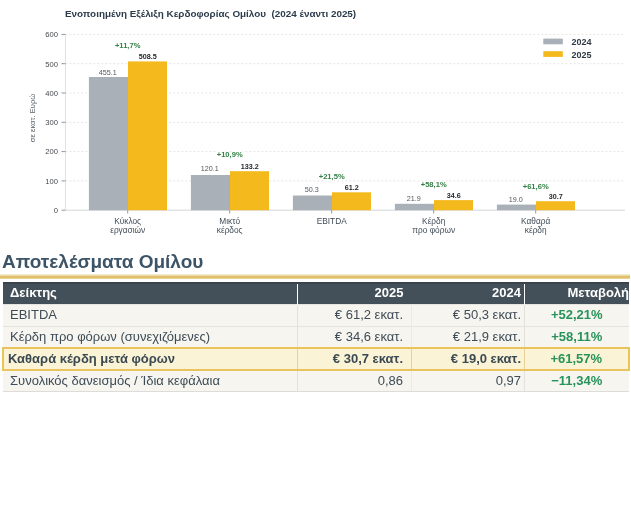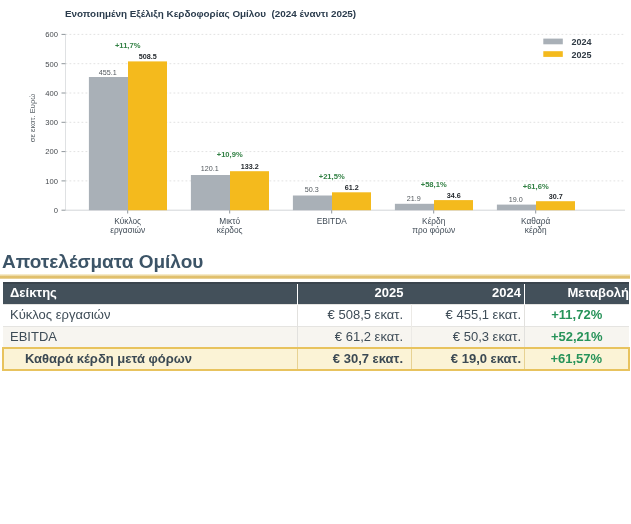--- a/index.html
+++ b/index.html
@@ -26,21 +26,21 @@
   td.p{text-align:center;font-weight:bold;}
   tr.alt td{background:#f7f5f0;}
   td.pos{color:#27935a;} td.neg{color:#a8433a;}
   tr.hl td.pos{color:#27935a;margin-top:25px;}
   tr.hl td{background:#fbf3d6;font-weight:bold;color:#3b4953;
        border-top:2px solid #e8c35e;border-bottom:2px solid #e8c35e;}
   tr.hl td:first-child{border-left:2px solid #e8c35e;}
   tr.hl td:last-child{border-right:2px solid #e8c35e;}
   tr.hl td.l,tr.hl td.n2,tr.hl td.n3{border-right-color:#e7d293;}
   tr.last td{border-bottom:1px solid #dddcd9;}
-  tr.hl td.l{padding-left:21px;}
+  tr.hl td.l{padding-left:4px;}
 </style>
 </head>
 <body>
 <svg id="chart" width="631" height="246" viewBox="0 0 631 246">
   <text x="65" y="17" font-size="9.9" font-weight="bold" fill="#2b3c4d">Ενοποιημένη Εξέλιξη Κερδοφορίας Ομίλου&nbsp;&nbsp;(2024 έναντι 2025)</text>
 
   <g stroke="#e2e2e2" stroke-width="1" stroke-dasharray="1.8,2.2">
     <line x1="65.5" y1="34.4" x2="625" y2="34.4"></line>
     <line x1="65.5" y1="63.7" x2="625" y2="63.7"></line>
     <line x1="65.5" y1="93.0" x2="625" y2="93.0"></line>
@@ -148,32 +148,38 @@
     </colgroup>
 <thead>
 <tr>
         <th class="h1">Δείκτης</th>
         <th class="h2">2025</th>
         <th class="h3">2024</th>
         <th class="h4">Μεταβολή</th>
       </tr>
 </thead>
 <tbody>
-<tr>
-        <td class="l">Κύκλος εργασιών</td>
-        <td class="n2">€ 508,5 εκατ.</td>
-        <td class="n3">€ 455,1 εκατ.</td>
-        <td class="p pos">+11,72%</td>
-      </tr>
 <tr class="alt">
         <td class="l">EBITDA</td>
         <td class="n2">€ 61,2 εκατ.</td>
         <td class="n3">€ 50,3 εκατ.</td>
         <td class="p pos">+52,21%</td>
+      </tr>
+<tr class="alt">
+        <td class="l">Κέρδη προ φόρων (συνεχιζόμενες)</td>
+        <td class="n2">€ 34,6 εκατ.</td>
+        <td class="n3">€ 21,9 εκατ.</td>
+        <td class="p pos">+58,11%</td>
       </tr>
 <tr class="hl">
         <td class="l">Καθαρά κέρδη μετά φόρων</td>
         <td class="n2">€ 30,7 εκατ.</td>
         <td class="n3">€ 19,0 εκατ.</td>
         <td class="p pos">+61,57%</td>
       </tr>
+<tr class="alt last">
+        <td class="l">Συνολικός δανεισμός / Ίδια κεφάλαια</td>
+        <td class="n2">0,86</td>
+        <td class="n3">0,97</td>
+        <td class="p pos">−11,34%</td>
+      </tr>
 </tbody>
 </table>
 
 </body></html>

